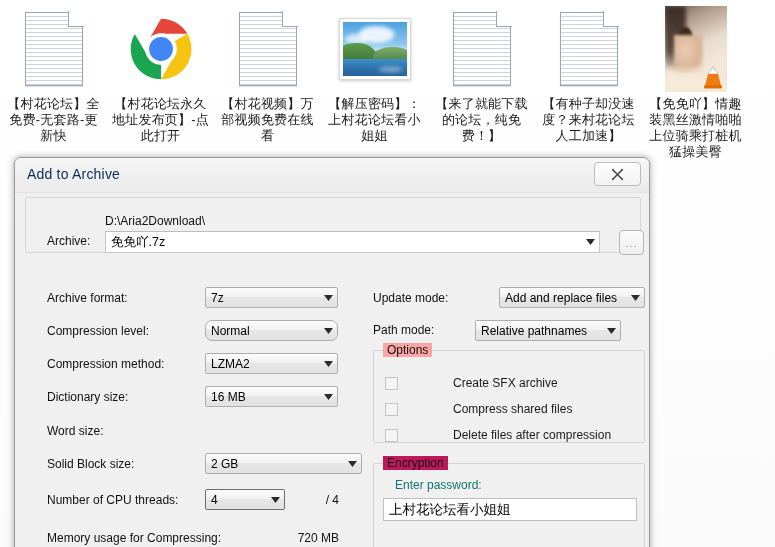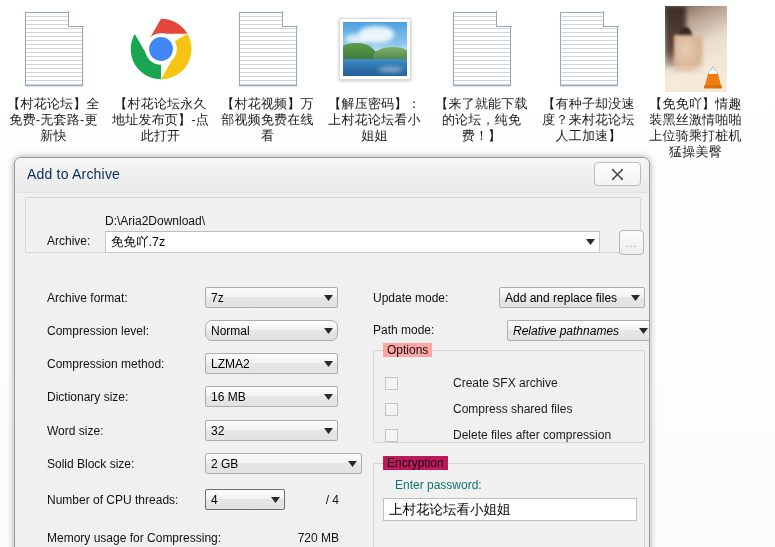--- a/index.html
+++ b/index.html
@@ -589,28 +589,20 @@
     <div class="combo" style="left:190px; top:193px; width:133px;">
       <span class="combo-value">16 MB</span>
       <span class="caret">
           <svg width="9" height="6" viewBox="0 0 9 6">
             <path d="M0 0 L9 0 L4.5 6 Z" fill="#2b2b2b"></path>
           </svg>
         </span>
     </div>
 
     <div class="form-label" style="left:32px; top:231px;">Word size:</div>
-    <div class="combo" style="left:190px; top:227px; width:133px;">
-      <span class="combo-value">32</span>
-      <span class="caret">
-          <svg width="9" height="6" viewBox="0 0 9 6">
-            <path d="M0 0 L9 0 L4.5 6 Z" fill="#2b2b2b"></path>
-          </svg>
-        </span>
-    </div>
 
     <div class="form-label" style="left:32px; top:264px;">Solid Block size:</div>
     <div class="combo" style="left:190px; top:260px; width:157px;">
       <span class="combo-value">2 GB</span>
       <span class="caret">
           <svg width="9" height="6" viewBox="0 0 9 6">
             <path d="M0 0 L9 0 L4.5 6 Z" fill="#2b2b2b"></path>
           </svg>
         </span>
     </div>
@@ -633,21 +625,21 @@
     <div class="combo" style="left:484px; top:94px; width:146px;">
       <span class="combo-value">Add and replace files</span>
       <span class="caret">
           <svg width="9" height="6" viewBox="0 0 9 6">
             <path d="M0 0 L9 0 L4.5 6 Z" fill="#2b2b2b"></path>
           </svg>
         </span>
     </div>
 
     <div class="form-label" style="left:358px; top:130px;">Path mode:</div>
-    <div class="combo" style="left:492px; top:127px; width:146px;font-style:italic;">
+    <div class="combo" style="left:460px; top:127px; width:146px;">
       <span class="combo-value">Relative pathnames</span>
       <span class="caret">
           <svg width="9" height="6" viewBox="0 0 9 6">
             <path d="M0 0 L9 0 L4.5 6 Z" fill="#2b2b2b"></path>
           </svg>
         </span>
     </div>
 
     <div id="options-group"></div>
     <div id="options-legend">Options</div>

